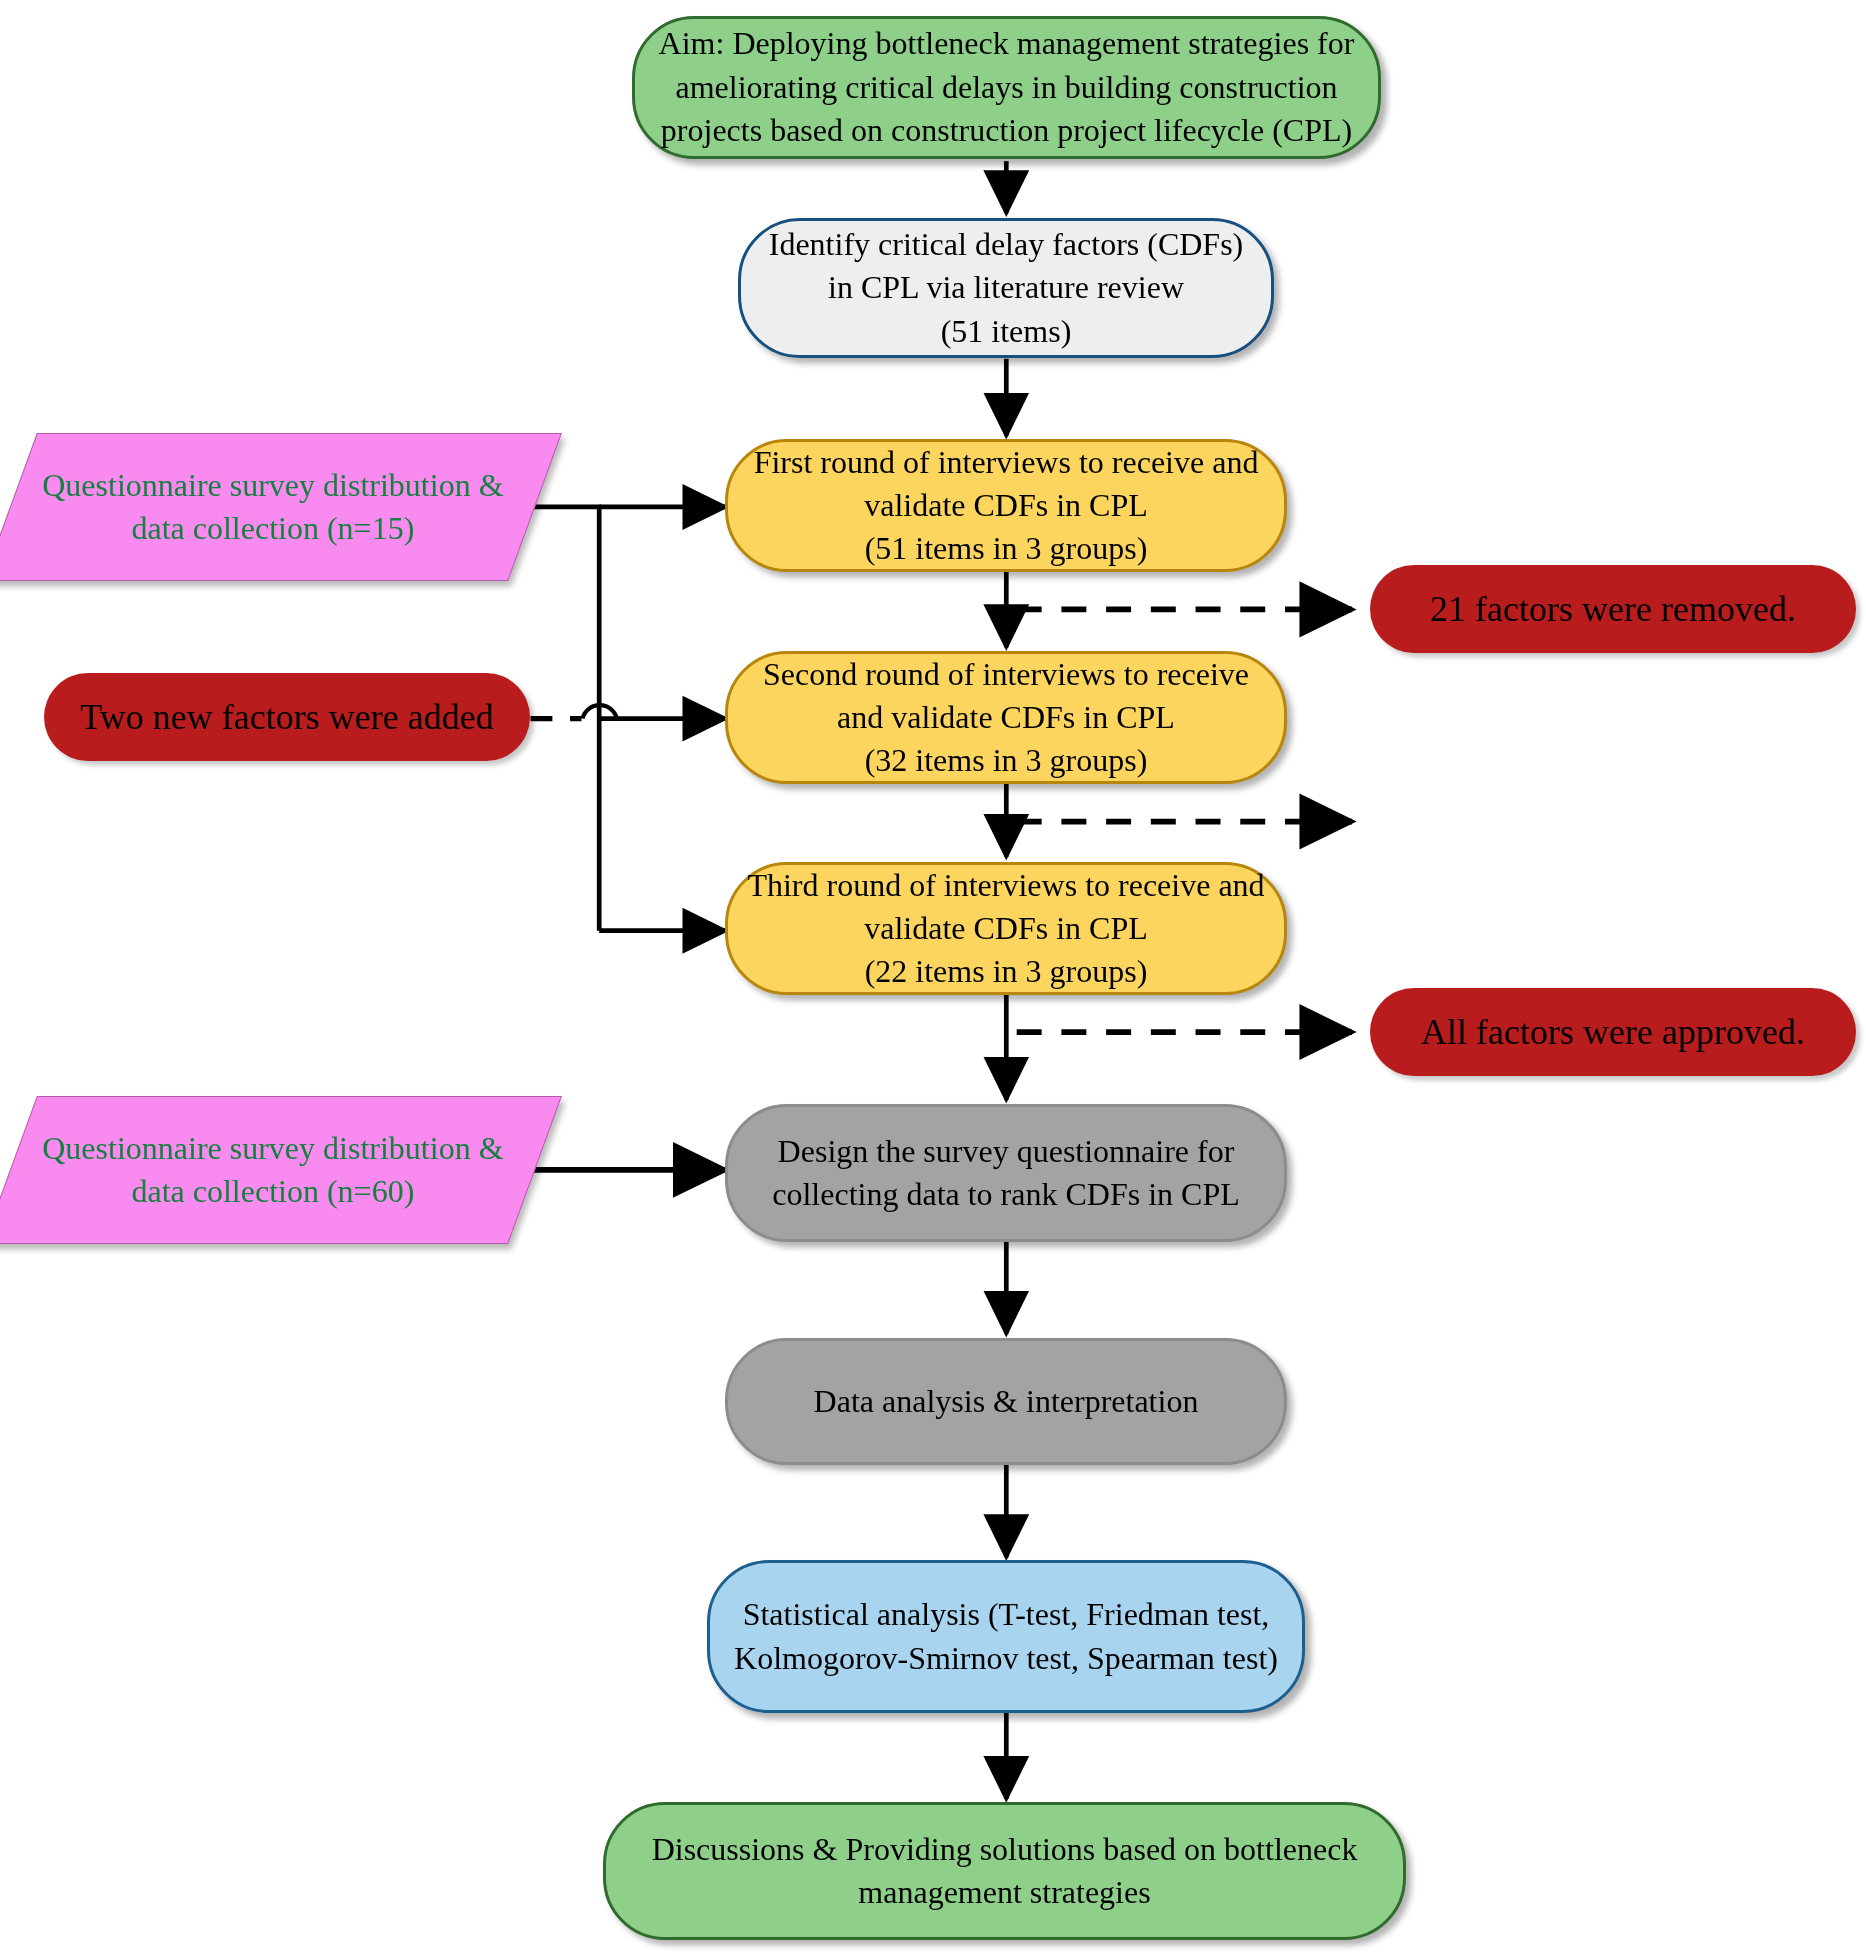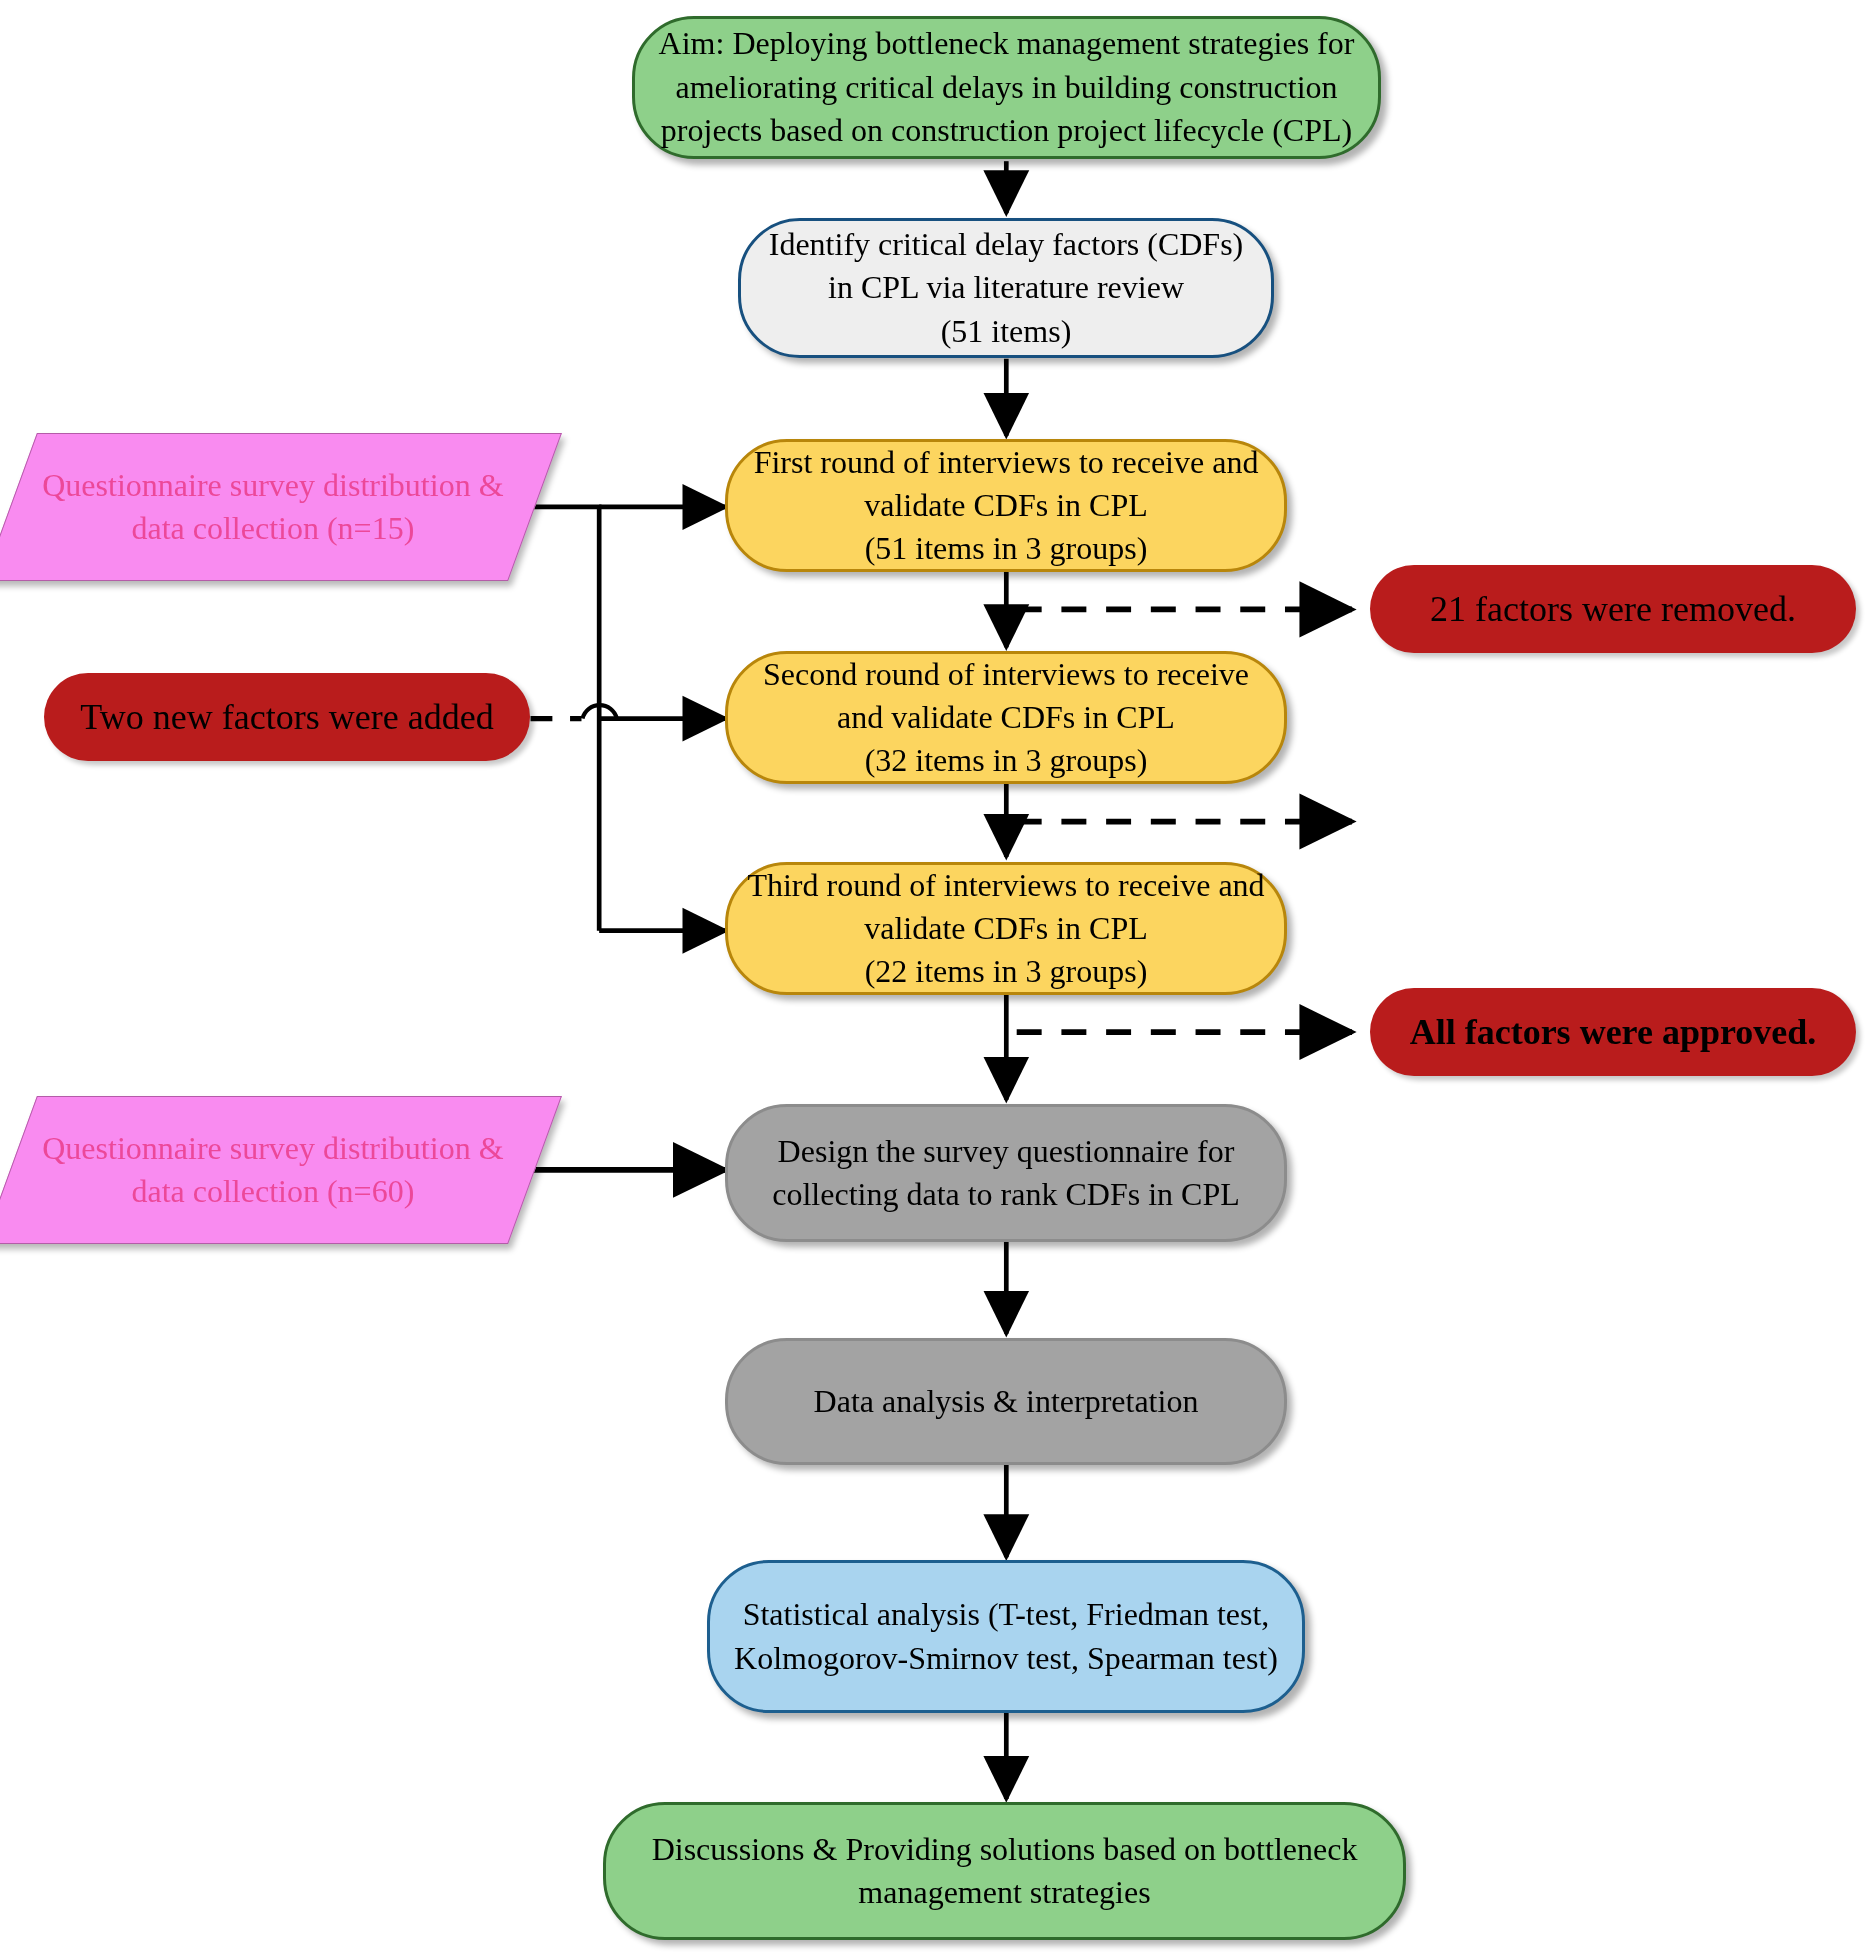--- a/index.html
+++ b/index.html
@@ -9,21 +9,21 @@
   .node{position:absolute;box-sizing:border-box;display:flex;align-items:center;justify-content:center;text-align:center;color:#000;line-height:1.35;}
   .node .txt{display:block;width:100%;padding:0 17.7px;white-space:pre-line;}
   .rounded{border-radius:62px;}
   .aim{background:#8ed08a;border:3.1px solid #2f6b2c;font-size:32px;box-shadow:5.2px 5.2px 6.2px rgba(0,0,0,.30);}
   .lit{background:#eeeeee;border:3.1px solid #17507f;font-size:32px;box-shadow:5.2px 5.2px 6.2px rgba(0,0,0,.30);}
   .round-yellow{background:#fcd55f;border:3.1px solid #b8860b;font-size:32px;box-shadow:5.2px 5.2px 6.2px rgba(0,0,0,.30);}
   .greybox{background:#b91c1c;border:0;font-size:36px;border-radius:47px;box-shadow:4.2px 4.2px 5.2px rgba(0,0,0,.22);}
   .greyoutline{background:#a3a3a3;border:3.1px solid #8c8c8c;font-size:32px;box-shadow:5.2px 5.2px 6.2px rgba(0,0,0,.30);}
   .bluebox{background:#a9d4ef;border:3.1px solid #1d5f8f;font-size:32px;box-shadow:5.2px 5.2px 6.2px rgba(0,0,0,.30);}
   .greenend{background:#8ed08a;border:3.1px solid #2f6b2c;font-size:32px;box-shadow:5.2px 5.2px 6.2px rgba(0,0,0,.30);}
-  .para{position:absolute;font-size:32px;color:#ec4899;display:flex;align-items:center;justify-content:center;text-align:center;}
+  .para{position:absolute;font-size:32px;color:#15803d;display:flex;align-items:center;justify-content:center;text-align:center;}
   .para .skew{position:absolute;left:0;top:0;right:0;bottom:0;background:#f98bf0;border:1.6px solid #b45ca8;transform:skewX(-20deg);box-shadow:5.2px 5.2px 6.2px rgba(0,0,0,.28);}
   .para .lbl{position:relative;z-index:2;width:100%;padding:0 21px;white-space:pre-line;line-height:1.35;}
 </style>
 </head>
 <body>
 
 <div id="stage">
 
   <svg class="wires" viewBox="0 0 3590 3760">
     <defs>
@@ -95,21 +95,21 @@
     <span class="txt">Second round of interviews to receive and validate CDFs in CPL
 (32 items in 3 groups)</span>
   </div>
 
 
   <div class="node rounded round-yellow" style="left:725px;top:862px;width:562px;height:133px;">
     <span class="txt">Third round of interviews to receive and validate CDFs in CPL
 (22 items in 3 groups)</span>
   </div>
 
-  <div class="node greybox" style="left:1370px;top:988px;width:486px;height:88px;font-weight:bold;">
+  <div class="node greybox" style="left:1370px;top:988px;width:486px;height:88px;">
     <span class="txt">All factors were approved.</span>
   </div>
 
   <div class="para" style="left:10.4px;top:1096px;width:525px;height:148px;">
     <span class="skew"></span>
     <span class="lbl">Questionnaire survey distribution &amp; data collection (n=60)</span>
   </div>
 
   <div class="node rounded greyoutline" style="left:725px;top:1104px;width:562px;height:138px;">
     <span class="txt">Design the survey questionnaire for collecting data to rank CDFs in CPL</span>

